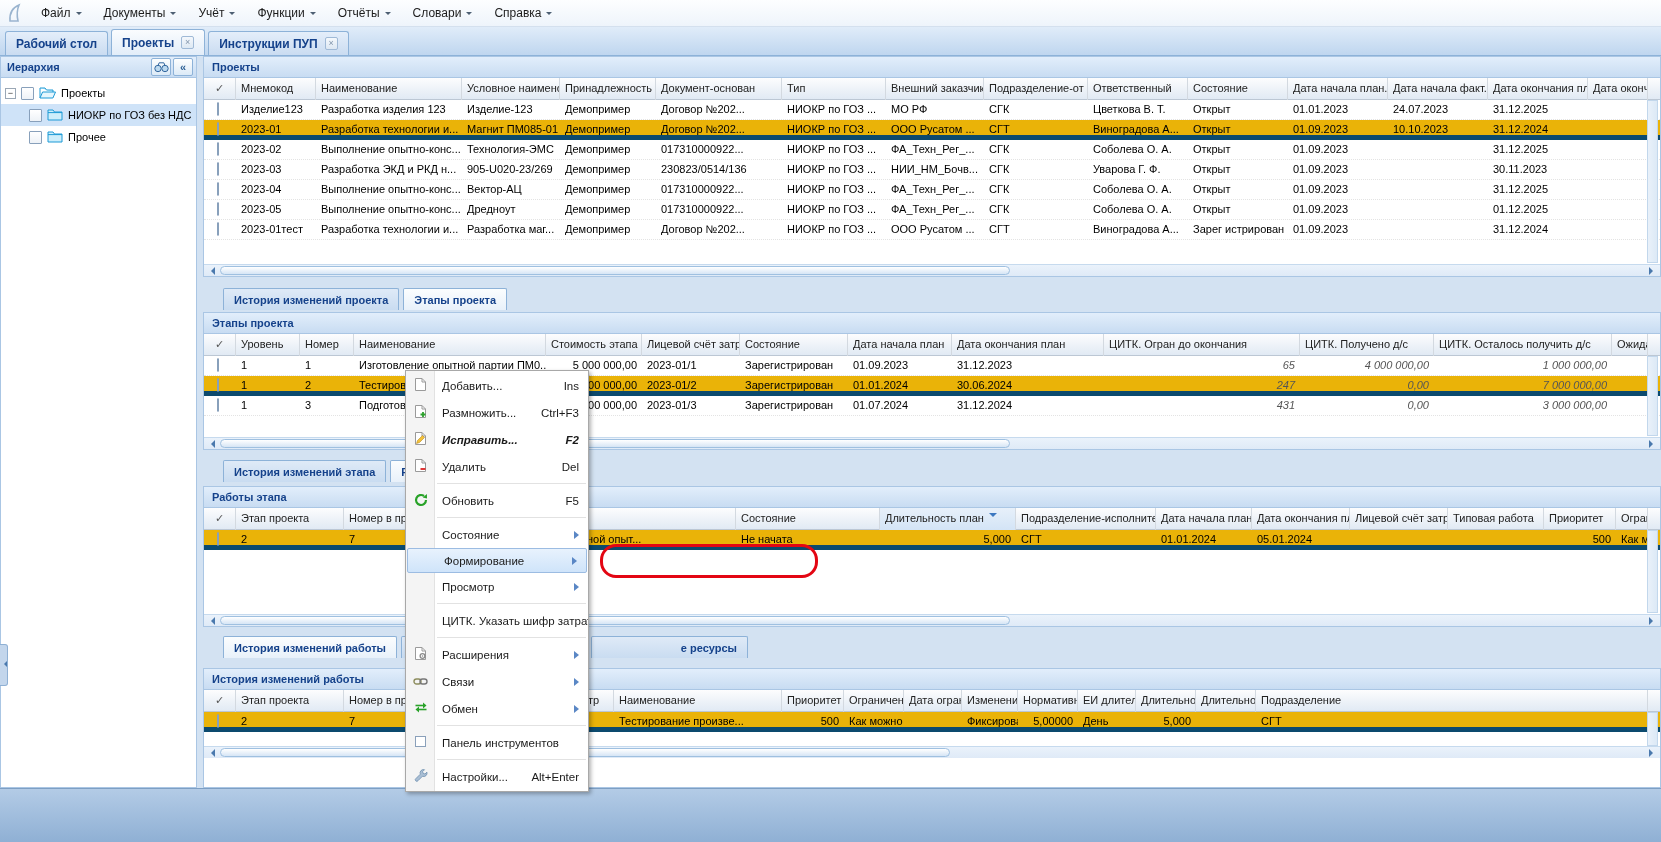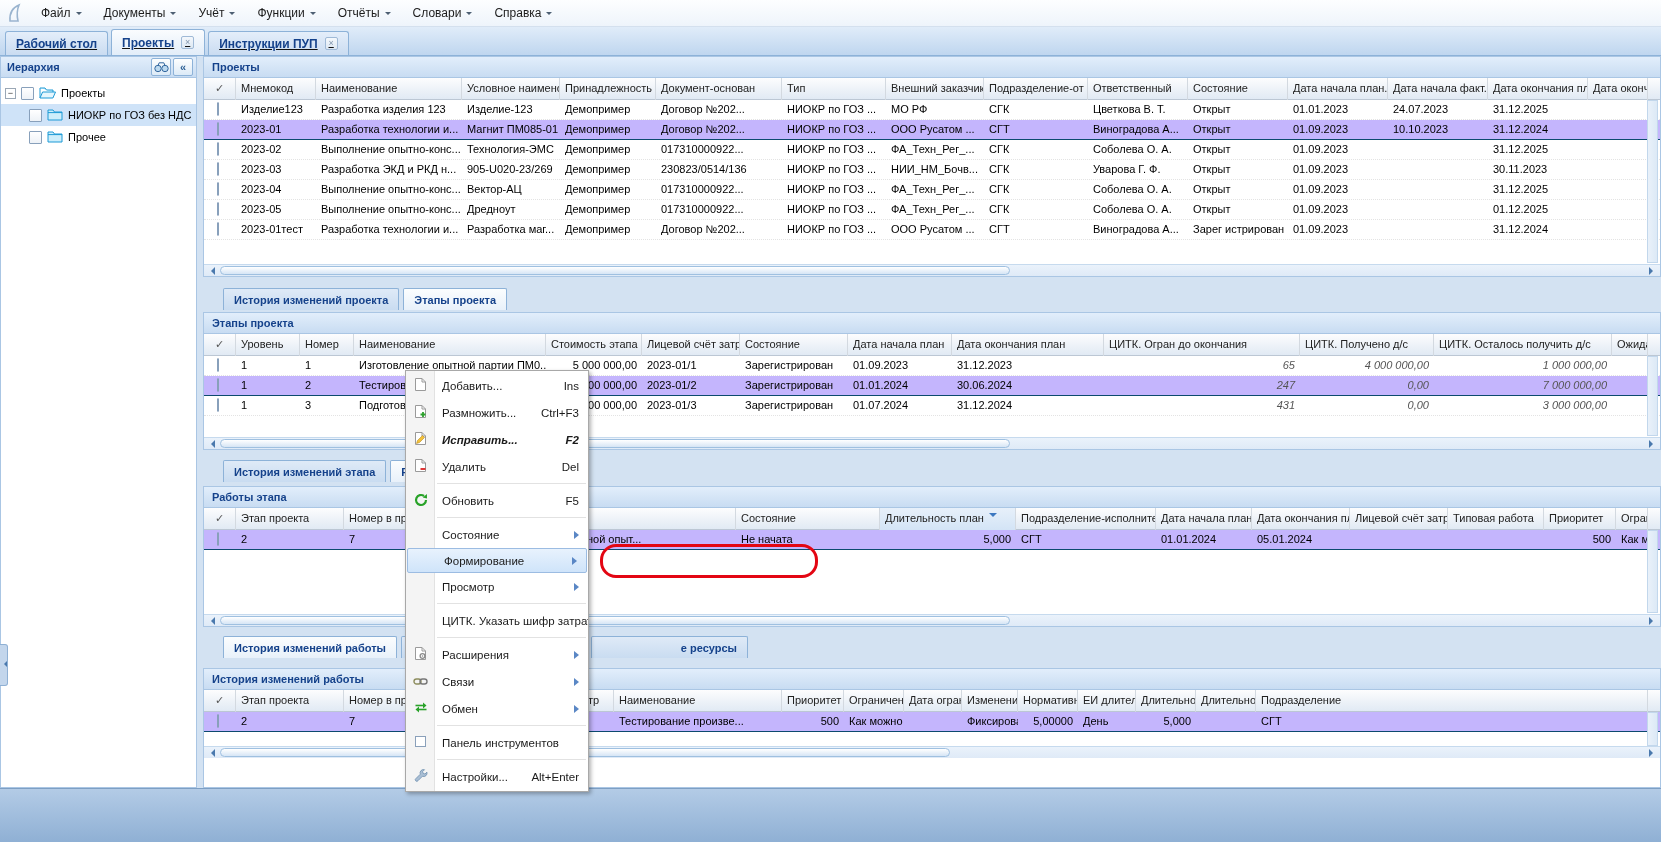--- a/index.html
+++ b/index.html
@@ -8,21 +8,21 @@
 
   
   .menubar { position:absolute; top:0; left:0; width:100%; height:27px; display:flex; align-items:center;
     background:linear-gradient(#fdfeff,#eef4fb); border-bottom:1px solid #d4e0ee; }
   .logo { margin:0 8px 0 6px; display:flex; align-items:center; }
   .menu-item { display:flex; align-items:center; gap:5px; padding:0 11px; height:100%; font-size:12px; color:#1c1c1c; cursor:default; }
   .caret { width:0; height:0; border:3px solid transparent; border-top:4px solid #55holder; border-top-color:#4d5f73; margin-top:4px; }
 
   
   .tabbar { position:absolute; top:27px; left:0; width:100%; height:29px; background:linear-gradient(#e0ecf9,#bfd6ef);
-    border-bottom:1px solid #8db2d8; display:flex; align-items:flex-end; padding-left:5px; gap:3px;text-decoration:underline; }
+    border-bottom:1px solid #8db2d8; display:flex; align-items:flex-end; padding-left:5px; gap:3px; }
   .tab { height:24px; display:flex; align-items:center; gap:7px; padding:0 10px; font-size:12px; font-weight:bold; color:#15428b;
     border:1px solid #8db2d8; border-bottom:none; border-radius:3px 3px 0 0; background:linear-gradient(#e4eefa,#cadcf1); }
   .tab.active { background:linear-gradient(#fafcfe,#e2edf9); height:26px; }
   .closebox { width:13px; height:13px; border:1px solid #9fb9d6; border-radius:2px; background:linear-gradient(#f4f8fc,#dde8f3);
     color:#8296ad; font-size:9px; line-height:11px; text-align:center; font-weight:normal; }
 
   
   .sidebar { position:absolute; left:0; top:56px; width:197px; height:732px; background:#fff; border:1px solid #aac6e4; }
   .splitter { position:absolute; left:197px; top:56px; width:6px; height:732px; background:#d3e2f2; }
   .main { position:absolute; left:203px; top:56px; width:1458px; height:732px; background:#d3e2f2; }
@@ -53,21 +53,21 @@
   
   .panel { position:absolute; left:0; width:1458px; background:#fff; border:1px solid #aac6e4; overflow:hidden; }
   #panel-projects { top:0; height:221px; }
   #panel-stages   { top:256px; height:138px; }
   #panel-works    { top:430px; height:141px; }
   #panel-history  { top:612px; height:120px; }
   .thead { height:22px; display:flex; background:linear-gradient(#fdfdfe,#edf2f8 55%,#e1eaf4); border-bottom:1px solid #bcc7d4; }
   .th { height:22px; line-height:21px; padding:0 5px; border-right:1px solid #d3d9e0; overflow:hidden; white-space:nowrap; color:#222; flex:none; }
   .th.check { text-align:center; color:#555; padding:0; }
   .row { height:20px; display:flex; border-bottom:1px dotted #e3e3e3; background:#fff; }
-  .row.selected { background:#c4b5fd; border-bottom:1px solid #0c4a6e; }
+  .row.selected { background:#eab308; border-bottom:5px solid #0c4a6e; }
   .td { height:19px; line-height:19px; padding:0 5px; overflow:hidden; white-space:nowrap; flex:none; color:#000; }
   .td .checkbox { margin:3px 0 0 8px; }
 
   .hscroll { position:absolute; left:0; right:0; bottom:0; height:12px; background:linear-gradient(#eaf2fb,#dfeaf7); border-top:1px solid #c6daee; }
   #panel-history .hscroll { bottom:auto; top:77px; }
   .hs-thumb { position:absolute; left:16px; top:1px; height:9px; width:790px; background:linear-gradient(#ffffff,#d6e5f5); border:1px solid #9fc0e0; border-radius:5px; }
   #panel-history .hs-thumb { width:730px; }
   .hs-btn { position:absolute; top:2px; width:0; height:0; border:4px solid transparent; }
   .hs-btn.left { left:3px; border-right-color:#4a79ad; }
   .hs-btn.right { right:3px; border-left-color:#4a79ad; }

